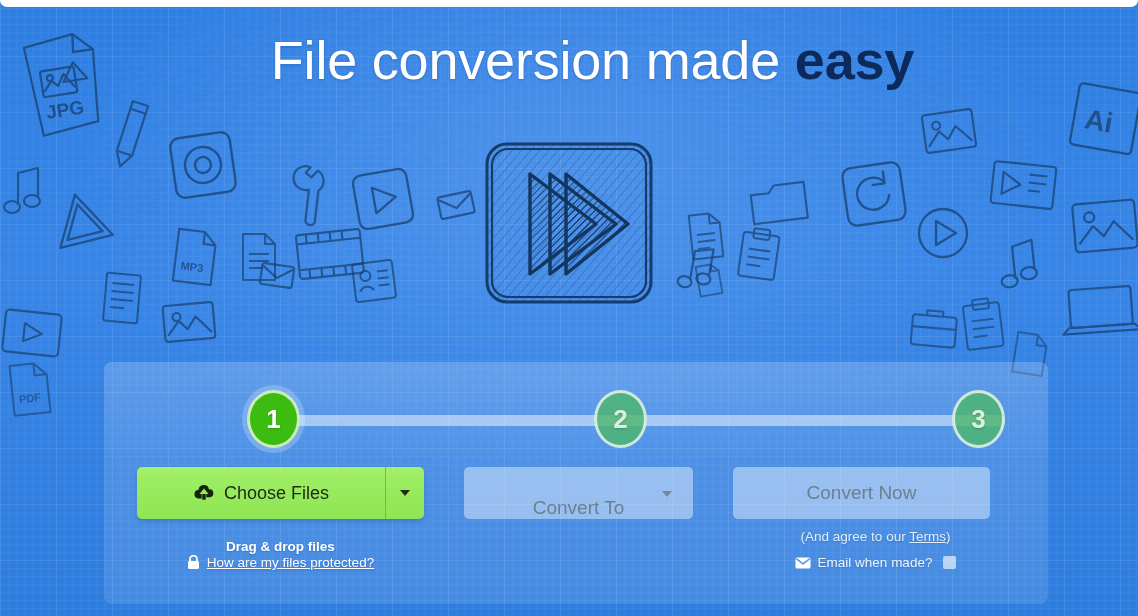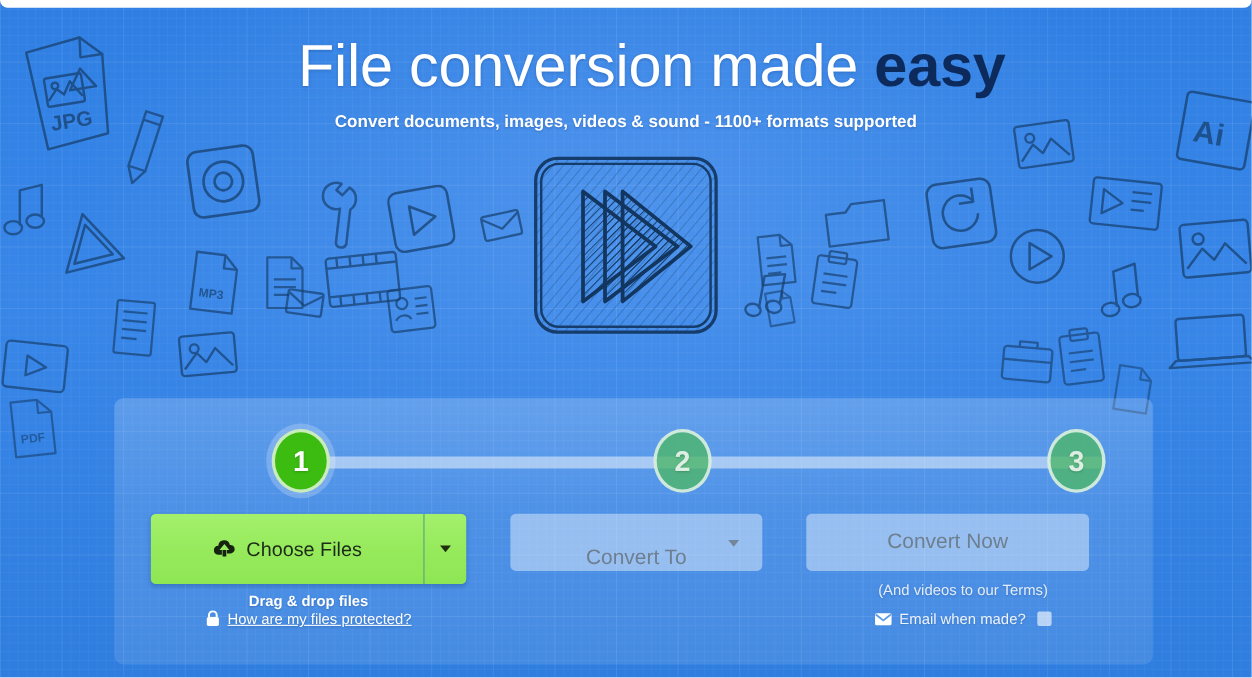--- a/index.html
+++ b/index.html
@@ -167,21 +167,21 @@
     width: 880px;
     height: 120px;
   }
 
   
   #choose-group {
     position: absolute;
     left: 0;
     top: 0;
     width: 287px;
-    height: 64px;
+    height: 52px;
     display: flex;
     border-radius: 5px;
     overflow: hidden;
     box-shadow: 0 2px 4px rgba(0,40,90,0.22);
   }
   #choose-files-button {
     flex: 1;
     background: linear-gradient(to bottom, #a4f06c 0%, #96ea5c 50%, #8fe654 100%);
     border: none;
     border-right: 1px solid #6fbf3a;
@@ -289,20 +289,21 @@
     left: 596px;
     top: 62px;
     width: 285px;
     text-align: center;
     font-size: 13.5px;
     color: #e3edfb;
     text-shadow: 0 1px 2px rgba(0,40,100,0.25);
   }
   #terms-link {
     color: #e3edfb;
+    text-decoration: underline;
     cursor: pointer;
     margin-top: 31px;
   }
   #email-row {
     position: absolute;
     left: 596px;
     top: 88px;
     width: 285px;
     display: flex;
     align-items: center;
@@ -599,21 +600,20 @@
       <rect x="9" y="8" width="164" height="158" rx="20" fill="url(#hatch)" stroke="#153c6a" stroke-width="3"></rect>
       <rect x="14" y="13" width="154" height="148" rx="16" fill="none" stroke="#153c6a" stroke-width="2.2"></rect>
       <path d="M52 38 L118 88 L52 138 Z" fill="url(#hatch2)" stroke="#12365f" stroke-width="3.4" stroke-linejoin="round"></path>
       <path d="M72 38 L138 88 L72 138 Z" fill="url(#hatch2)" stroke="#12365f" stroke-width="3.4" stroke-linejoin="round"></path>
       <path d="M88 38 L150 88 L88 138 Z" fill="url(#hatch2)" stroke="#12365f" stroke-width="3.4" stroke-linejoin="round"></path>
     </g>
   </svg>
 
   <div id="hero">
     <h1 id="headline"><span>File conversion made </span><span class="accent">easy</span></h1>
-    <div id="subhead">Convert documents, images, videos &amp; sound - 1100+ formats supported</div>
   </div>
 
   <div id="panel">
 
     <div id="steps">
       <div id="step-track"></div>
       <div id="step-1" class="step-node active">
           <span>1</span>
         </div>
       <div id="step-2" class="step-node inactive">
@@ -651,21 +651,21 @@
 
       <button id="convert-to-button">
         <span id="convert-to-label">Convert To</span>
         <span id="convert-to-caret"></span>
       </button>
 
       <button id="convert-now-button">
         <span>Convert Now</span>
       </button>
 
-      <div id="terms-line"><span>(And videos to our </span><span id="terms-link">Terms</span><span>)</span></div>
+      <div id="terms-line"><span>(And agree to our </span><span id="terms-link">Terms</span><span>)</span></div>
 
       <div id="email-row">
         <svg width="16" height="12" viewBox="0 0 16 12">
           <rect x="0.5" y="0.5" width="15" height="11" rx="1.5" fill="#ffffff"></rect>
           <path d="M1.2 1.6 L8 7 L14.8 1.6" fill="none" stroke="#5b9ae8" stroke-width="1.6"></path>
         </svg>
         <span>Email when made?</span>
         <span id="email-checkbox"></span>
       </div>
 

